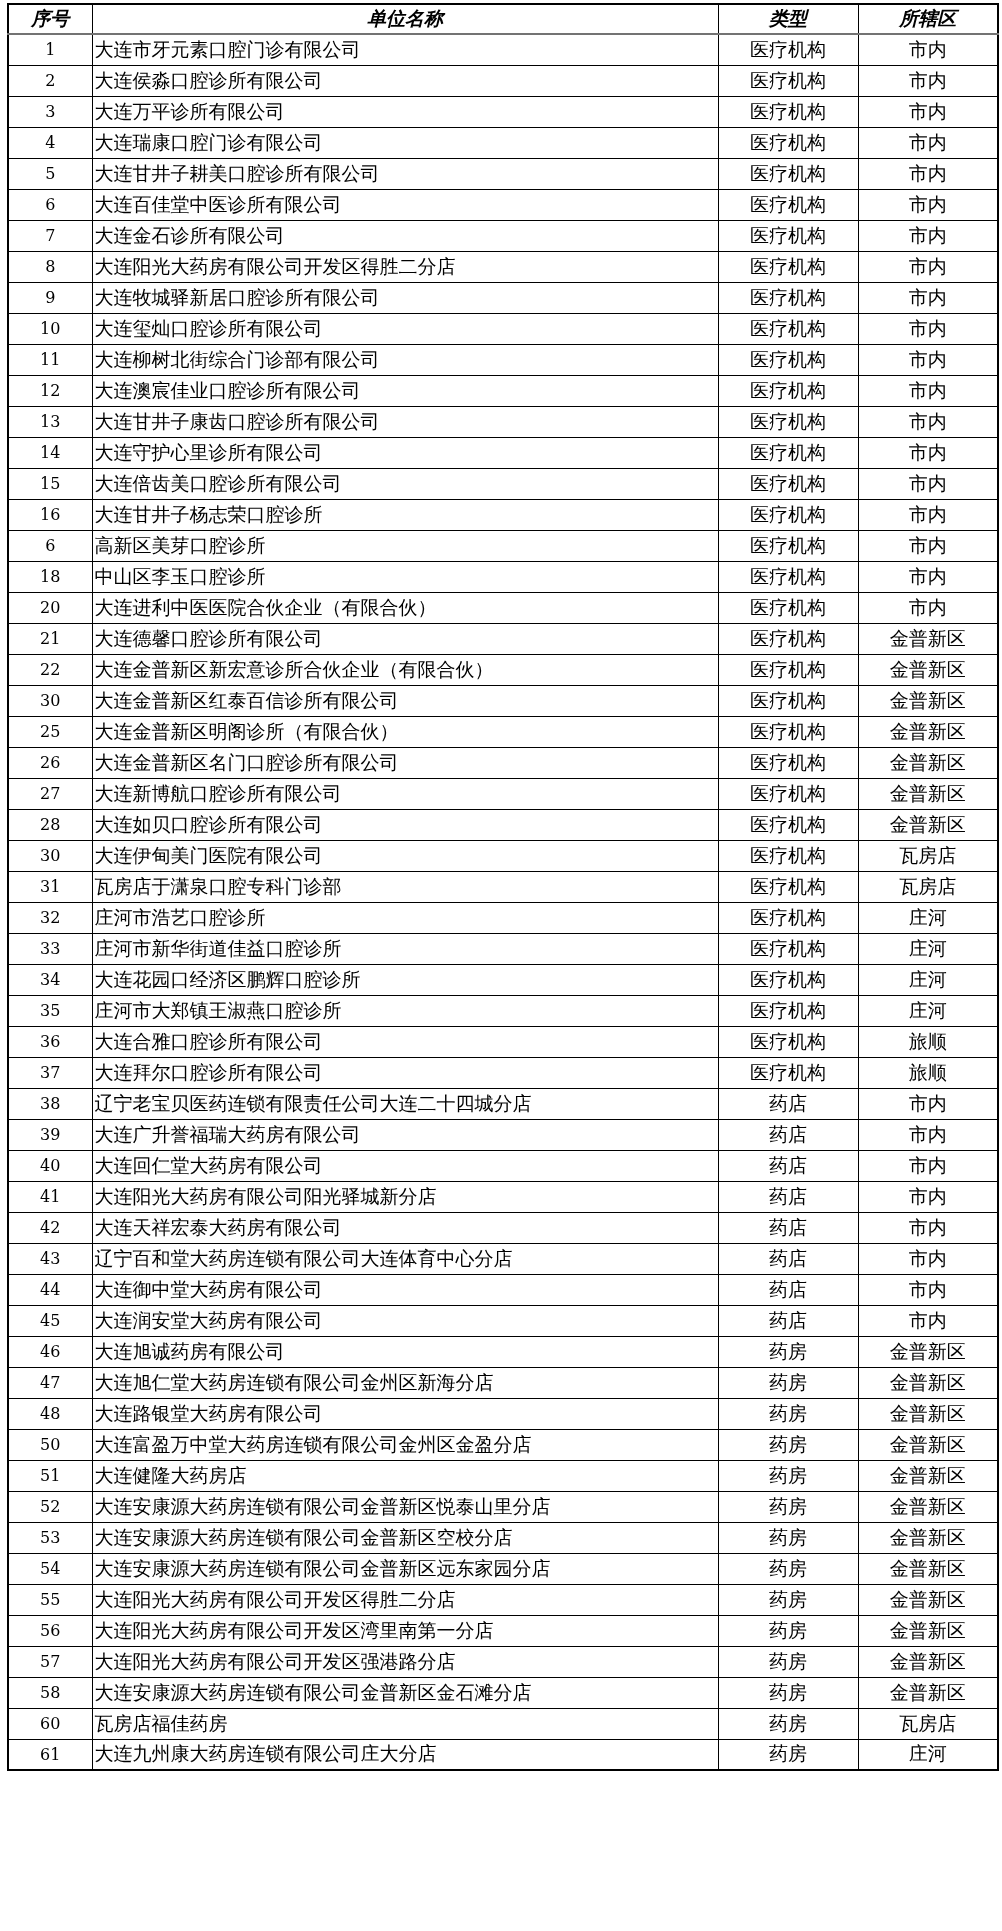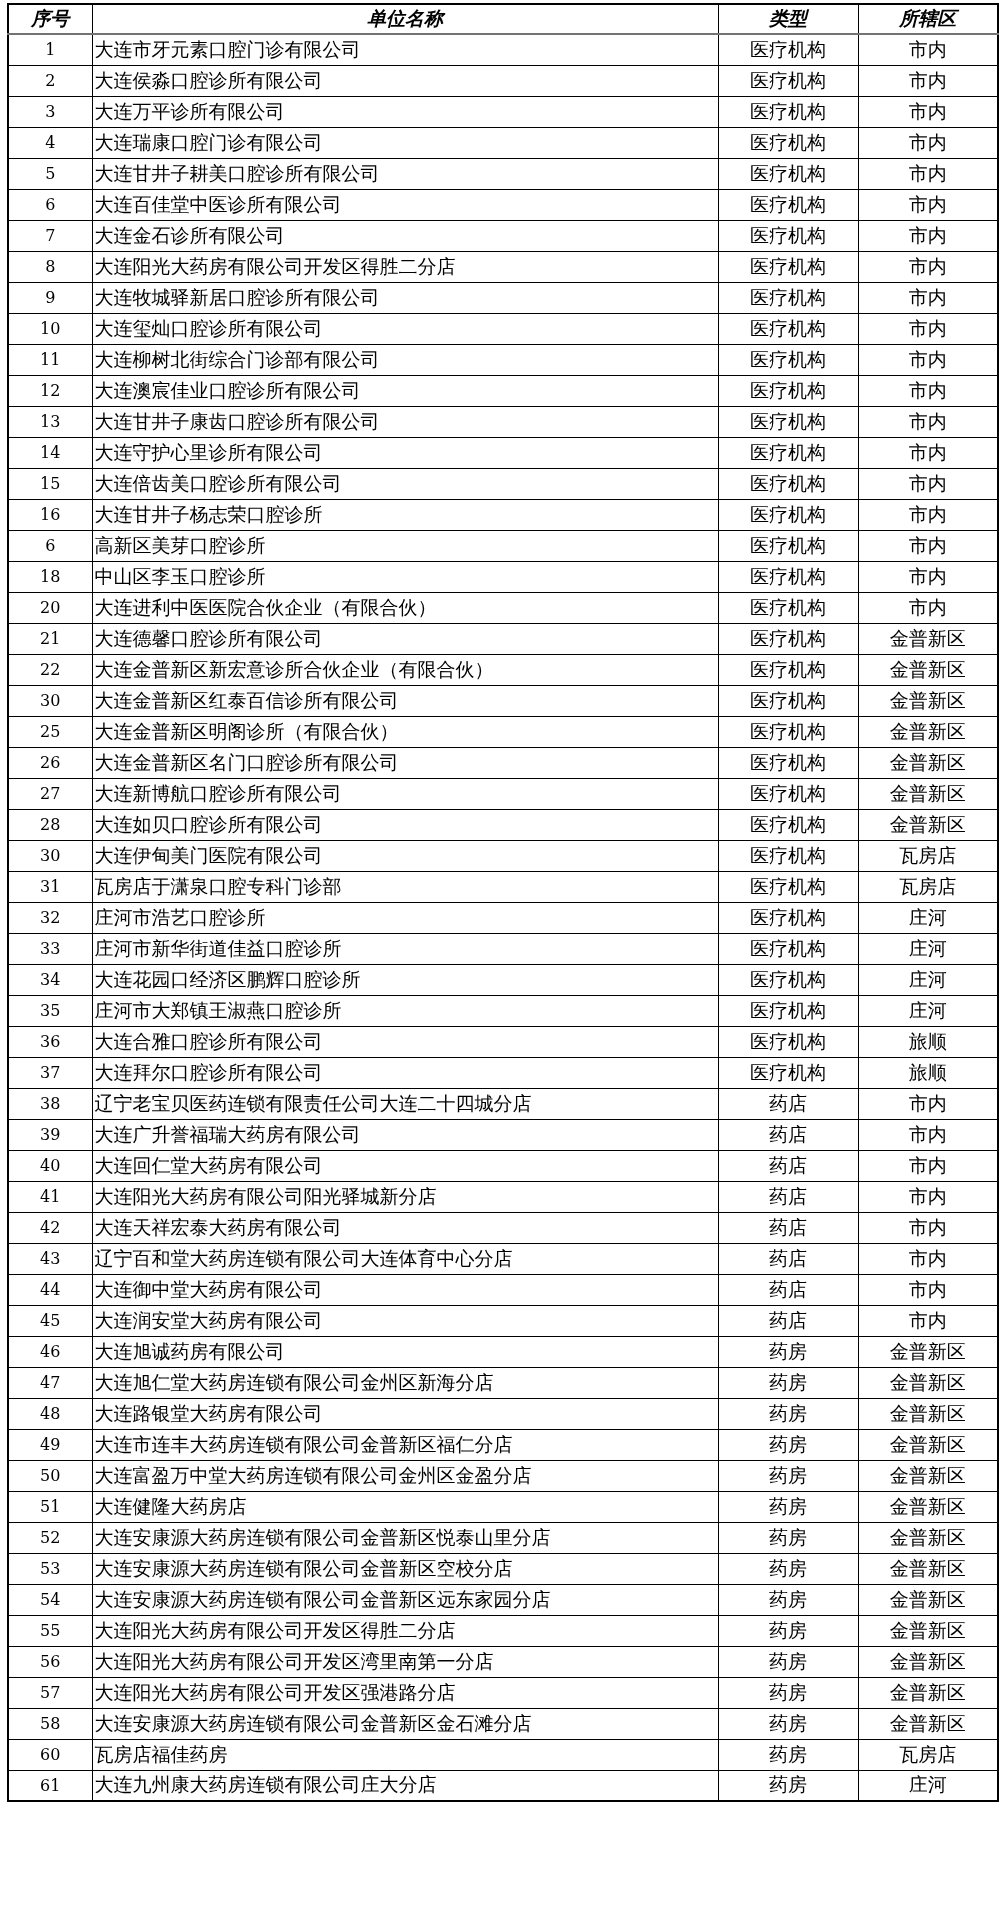--- a/index.html
+++ b/index.html
@@ -341,26 +341,20 @@
         <td class="cell-type">药房</td>
         <td class="cell-district">金普新区</td>
       </tr>
       <tr>
         <td class="cell-no">48</td>
         <td class="cell-name">大连路银堂大药房有限公司</td>
         <td class="cell-type">药房</td>
         <td class="cell-district">金普新区</td>
       </tr>
       <tr>
-        <td class="cell-no">49</td>
-        <td class="cell-name">大连市连丰大药房连锁有限公司金普新区福仁分店</td>
-        <td class="cell-type">药房</td>
-        <td class="cell-district">金普新区</td>
-      </tr>
-      <tr>
         <td class="cell-no">50</td>
         <td class="cell-name">大连富盈万中堂大药房连锁有限公司金州区金盈分店</td>
         <td class="cell-type">药房</td>
         <td class="cell-district">金普新区</td>
       </tr>
       <tr>
         <td class="cell-no">51</td>
         <td class="cell-name">大连健隆大药房店</td>
         <td class="cell-type">药房</td>
         <td class="cell-district">金普新区</td>

